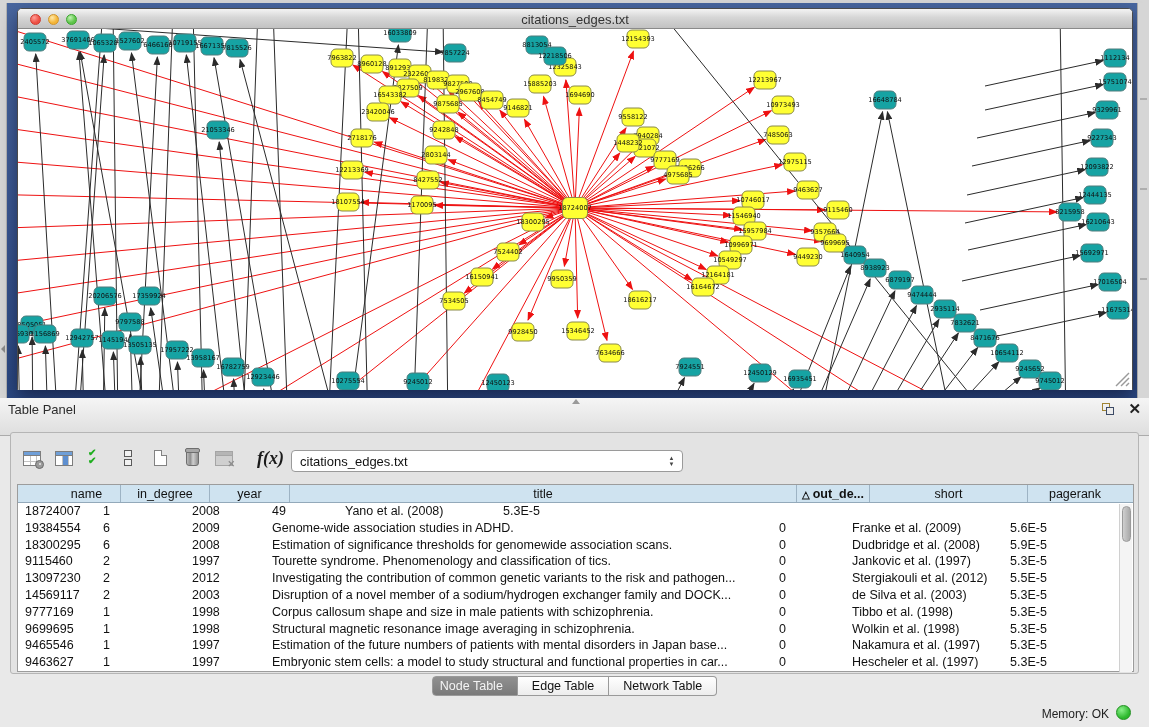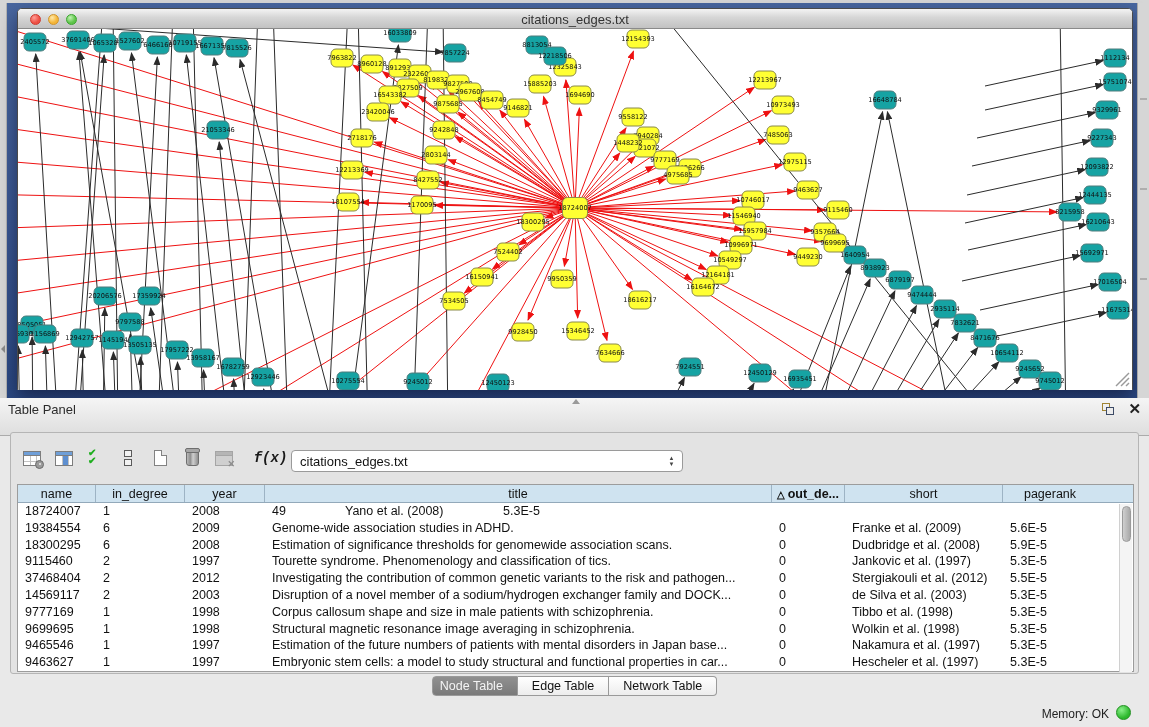--- a/index.html
+++ b/index.html
@@ -99,21 +99,21 @@
   .sq-pair div { width:8px; height:7px; border:1px solid #5a5a5a; background:#f2f2f2; }
   .sq-pair div + div { margin-top:2px; }
   .ic-page { width:13px; height:16px; background:#fff; border:1px solid #828282; position:relative; }
   .ic-page::after { content:""; position:absolute; right:-1px; top:-1px; width:5px; height:5px;
                     background:#e3e3e3; border-left:1px solid #828282; border-bottom:1px solid #828282; }
   .ic-trash { width:13px; height:16px; background:linear-gradient(90deg,#b9b9b9,#8f8f8f 30%,#cfcfcf 55%,#8f8f8f); border:1px solid #6e6e6e; border-radius:2px 2px 3px 3px; position:relative; }
   .ic-trash::before { content:""; position:absolute; left:-2px; top:-3px; right:-2px; height:3px; background:#a7a7a7; border:1px solid #6e6e6e; border-radius:2px; }
   .ic-gtable { width:18px; height:15px; background:#cfcfcf; border:1px solid #a5a5a5; }
   .ic-gtable .hdr { height:4px; background:#b5b5b5; border-bottom:1px solid #a5a5a5; }
   .ic-gtable .x { position:absolute; right:-3px; bottom:-4px; color:#8d8d8d; font-size:9px; font-weight:bold; }
-  .ic-fx { font-family:Liberation Mono, monospace; font-style:italic; font-weight:bold; font-size:14px; color:#1a1a1a;padding-left:29px; }
+  .ic-fx { font-family:Liberation Serif, serif; font-style:italic; font-weight:bold; font-size:18px; color:#1a1a1a;padding-left:29px; }
 </style>
 </head>
 <body>
 
 <div class="top-strip"></div>
 <div class="left-strip">
   <div class="mini-arrow"></div>
 </div>
 
 <div class="net-area">
@@ -798,21 +798,21 @@
   <div class="combo">
     <span>citations_edges.txt</span>
     <div class="stepper">
         <div>▲</div>
         <div>▼</div>
       </div>
   </div>
 
   <div class="grid">
     <div class="thead">
-        <div class="th" style="width: 78px;"><span>name</span></div>
+        <div class="th" style="width: 68px; margin-left: 35px;"><span>name</span></div>
         <div class="th" style="width: 89px;"><span>in_degree</span></div>
         <div class="th" style="width: 80px;"><span>year</span></div>
         <div class="th" style="width: 507px;"><span>title</span></div>
         <div class="th" style="width: 73px; font-weight: bold;"><span class="sort">△</span><span>out_de...</span></div>
         <div class="th" style="width: 158px;"><span>short</span></div>
         <div class="th" style="width: 94px;"><span>pagerank</span></div>
       </div>
     <div class="tbody">
         <div class="tr">
           <div class="td" style="width: 78px;">18724007</div>
@@ -843,21 +843,21 @@
         <div class="tr">
           <div class="td" style="width: 78px;">9115460</div>
           <div class="td" style="width: 89px;">2</div>
           <div class="td" style="width: 80px;">1997</div>
           <div class="td" style="width: 507px;">Tourette syndrome. Phenomenology and classification of tics.</div>
           <div class="td" style="width: 73px;">0</div>
           <div class="td" style="width: 158px;">Jankovic et al. (1997)</div>
           <div class="td" style="width: 94px;">5.3E-5</div>
         </div>
         <div class="tr">
-          <div class="td" style="width: 78px;">37468404</div>
+          <div class="td" style="width: 78px;">13097230</div>
           <div class="td" style="width: 89px;">2</div>
           <div class="td" style="width: 80px;">2012</div>
           <div class="td" style="width: 507px;">Investigating the contribution of common genetic variants to the risk and pathogen...</div>
           <div class="td" style="width: 73px;">0</div>
           <div class="td" style="width: 158px;">Stergiakouli et al. (2012)</div>
           <div class="td" style="width: 94px;">5.5E-5</div>
         </div>
         <div class="tr">
           <div class="td" style="width: 78px;">14569117</div>
           <div class="td" style="width: 89px;">2</div>

